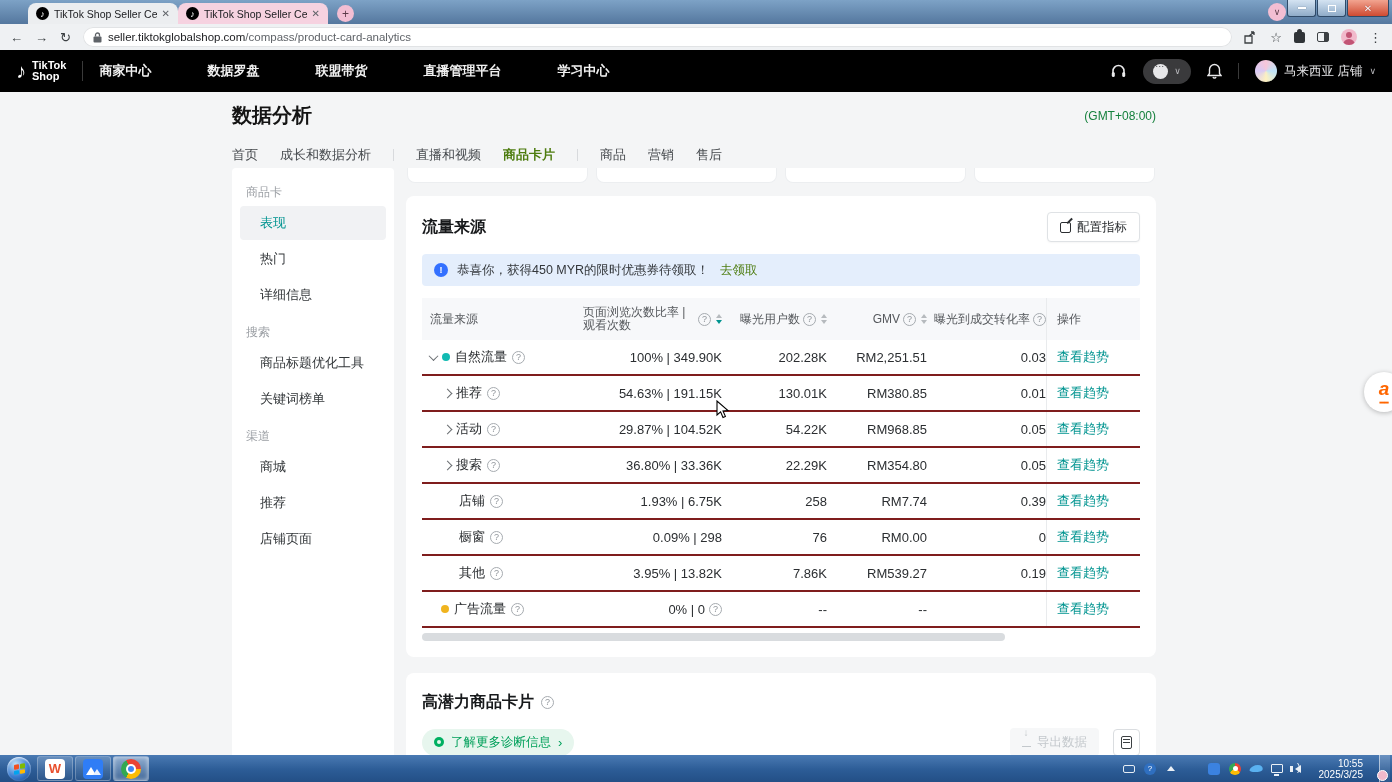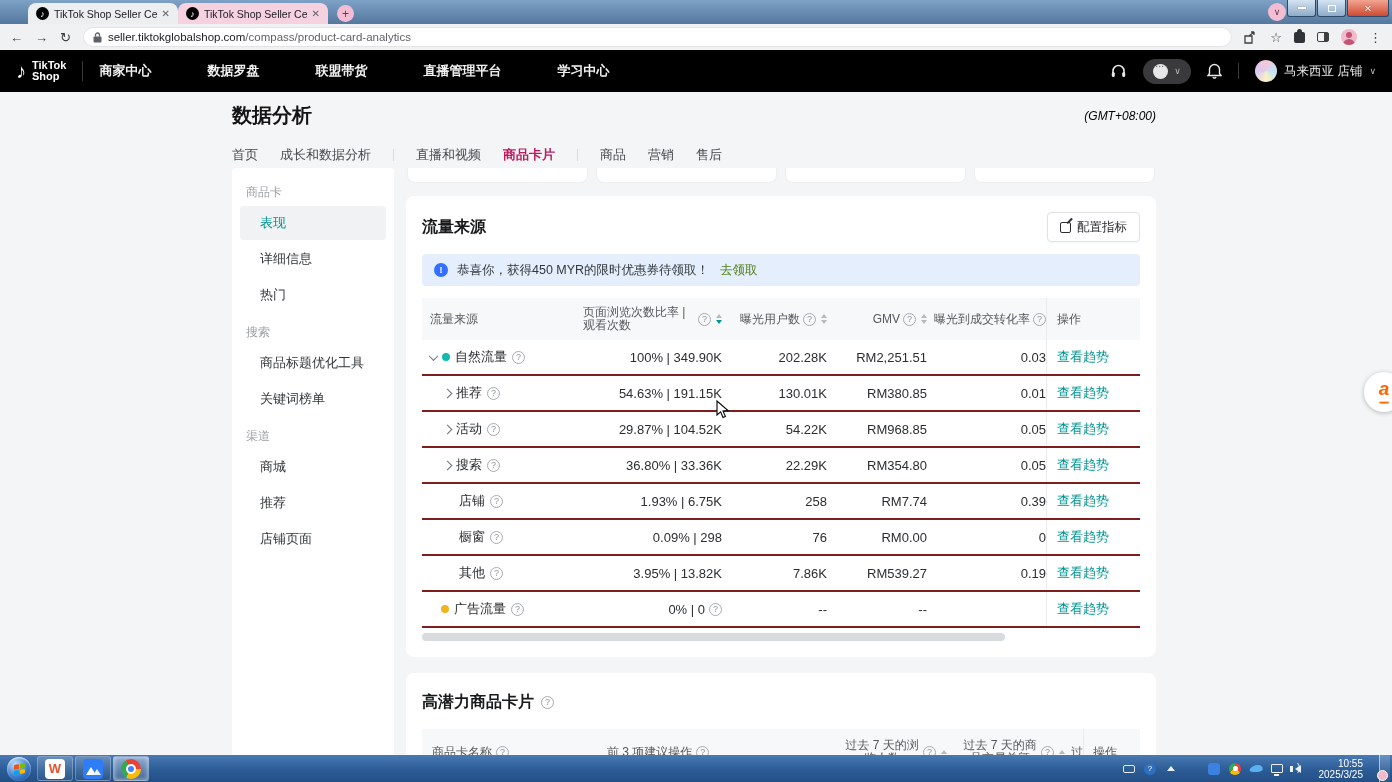--- a/index.html
+++ b/index.html
@@ -50,28 +50,28 @@
   .bubble::after{content:"···";position:absolute;top:-3px;left:2px;font-size:9px;color:#3a3a3c;letter-spacing:0;}
   .chev-dn-sm{color:#b9b9bd;font-size:9px;}
   .nav-vdiv{width:1px;height:16px;background:#3a3a3a;}
   .shop-avatar{width:22px;height:22px;border-radius:50%;background:conic-gradient(#f7c6d9,#bfe3f7,#fdf1c0,#d9c9f5,#f7c6d9);}
   .shop-label{font-size:12.5px;color:#e9e9eb;}
 
   
   .page-head{position:absolute;top:102px;left:232px;right:236px;display:flex;align-items:center;}
   .page-title{font-size:20px;font-weight:bold;color:#141414;}
   .head-right{margin-left:auto;display:flex;align-items:center;gap:10px;}
-  .gmt{font-size:12px;color:#000000;font-style:italic;}
+  .gmt{font-size:12px;color:#15803d;}
   .datebox{background:#fff;border:1px solid #dcdfe2;border-radius:4px;height:30px;display:flex;align-items:center;padding:0 11px;font-size:12.5px;color:#2b2e31;gap:9px;}
   .cal-ic{width:12px;height:12px;border:1.5px solid #6b7075;border-radius:2px;position:relative;box-sizing:border-box;}
   .cal-ic::before{content:"";position:absolute;top:2px;left:1px;right:1px;height:1.5px;background:#6b7075;}
 
   .page-tabs{position:absolute;top:145px;left:232px;display:flex;align-items:center;gap:22px;font-size:13px;color:#45494d;height:20px;}
   .ptab{position:relative;cursor:default;}
-  .ptab.active{color:#be185d;font-weight:600;}
+  .ptab.active{color:#4d7c0f;font-weight:600;}
   .ptab.active::after{content:"";position:absolute;left:2px;right:2px;bottom:-8px;height:3px;background:#009490;border-radius:2px;}
   .ptab-sep{width:1px;height:12px;background:#d8dadd;}
 
   
   .sidebar{position:absolute;top:168px;left:232px;width:162px;bottom:14px;background:#fff;border-radius:4px;padding:14px 8px;box-sizing:border-box;}
   .sb-header{font-size:12px;color:#9b9fa4;margin:12px 6px 5px;}
   .sb-header:first-child{margin-top:2px;}
   .sb-item{font-size:13px;color:#323639;padding:8px 0 8px 20px;border-radius:4px;margin:2px 0;}
   .sb-item.active{background:#f1f2f4;color:#009490;}
 
@@ -285,22 +285,22 @@
       <div class="ptab active">商品卡片</div>
       <div class="ptab-sep"></div>
       <div class="ptab">商品</div>
       <div class="ptab">营销</div>
       <div class="ptab">售后</div>
     </div>
 
   <div class="sidebar" id="sidebar-body">
       <div class="sb-header">商品卡</div>
       <div class="sb-item active">表现</div>
+      <div class="sb-item">热门</div>
       <div class="sb-item">详细信息</div>
-      <div class="sb-item">热门</div>
       <div class="sb-header">搜索</div>
       <div class="sb-item">商品标题优化工具</div>
       <div class="sb-item">关键词榜单</div>
       <div class="sb-header">渠道</div>
       <div class="sb-item">商城</div>
       <div class="sb-item">推荐</div>
       <div class="sb-item">店铺页面</div>
     </div>
 
   <div class="main">
@@ -492,20 +492,34 @@
           </div>
         <div class="hscroll"></div>
       </div>
     </div>
 
     <div class="panel" style="margin-top:16px;">
       <div class="pot-title-row">
         <span class="panel-title">高潜力商品卡片</span>
         <span class="qicon"></span>
       </div>
+      <div class="pill-row">
+        <div class="diag-pill">
+          <span class="diag-dot"></span>
+          <span>了解更多诊断信息</span>
+          <span class="diag-arrow">›</span>
+        </div>
+        <div class="export-btn">
+          <span class="dl-ic"></span>
+          <span>导出数据</span>
+        </div>
+        <div class="list-btn">
+          <span class="doc-ic"></span>
+        </div>
+      </div>
       <div class="pot-head">
         <div class="pc-name">
           <span>商品卡名称</span>
           <span class="qicon"></span>
         </div>
         <div class="pc-act3">
           <span>前 3 项建议操作</span>
           <span class="qicon"></span>
         </div>
         <div class="pc-views">

